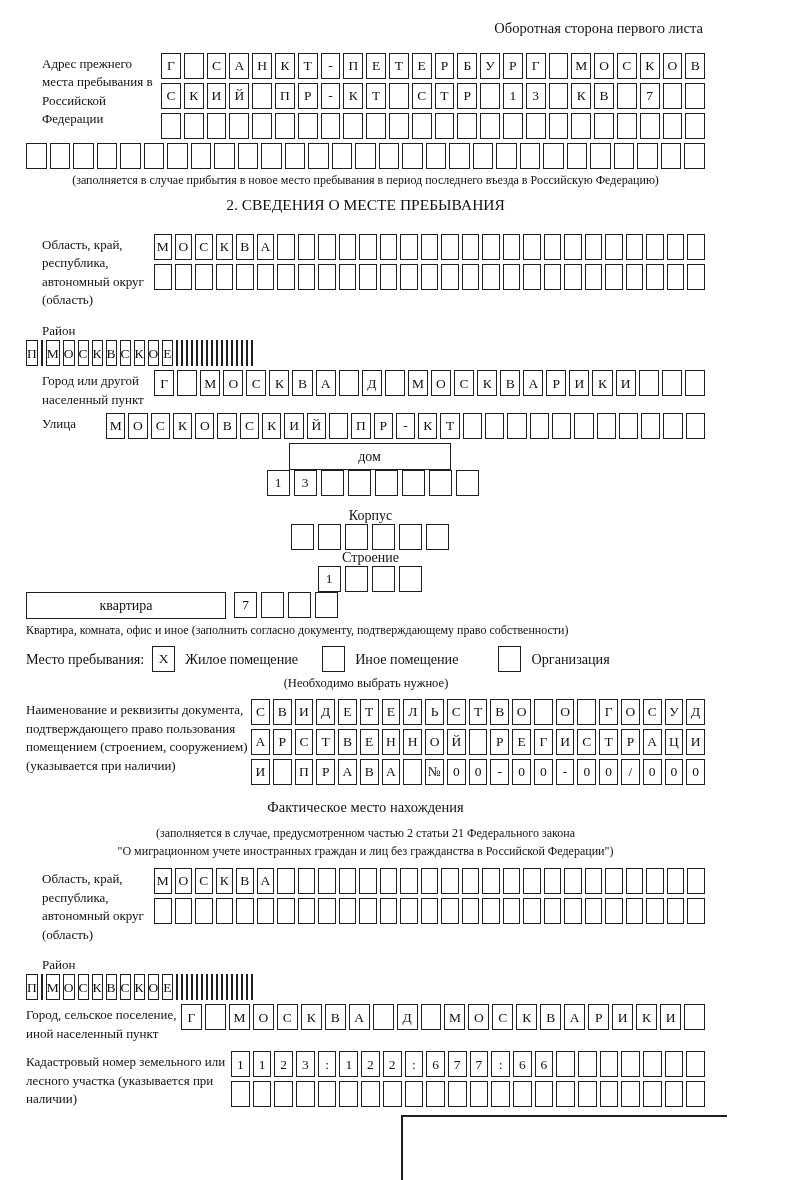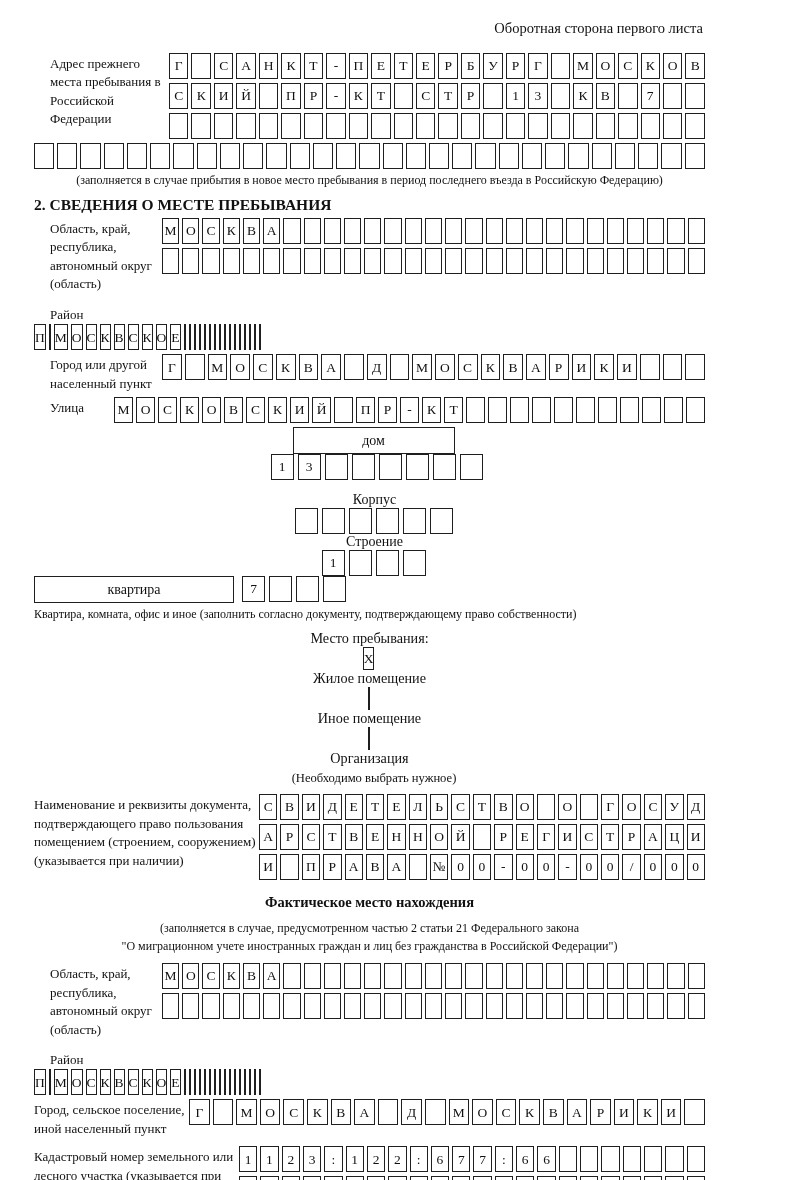--- a/index.html
+++ b/index.html
@@ -1,54 +1,54 @@
 <!DOCTYPE html>
 <html><head>
 <meta charset="utf-8">
 <style>
   * { margin:0; padding:0; box-sizing:border-box; }
   html,body { background:#fff; }
   body {
     width:800px; height:1180px; overflow:hidden;
     color:#111; font-family:"Liberation Serif","DejaVu Serif",serif;
   }
-  .page { width:727px; height:1180px; padding:12px 22px 0 34px; overflow:hidden; }
+  .page { width:727px; height:1180px; padding:12px 22px 0 26px; overflow:hidden; }
 
   .hdr { text-align:right; font-size:14.5px; margin:8px 2px 16px 0; }
 
   .frow { display:flex; align-items:flex-start; }
   .flabel { flex:none; font-size:13px; line-height:1.42; padding-top:2px; padding-left:16px; }
   .rows { flex:1; display:flex; flex-direction:column; gap:4px; }
   .cells { display:flex; gap:3px; flex:1; }
   .cell {
     flex:1; height:26px; border:1.7px solid #1f1f1f; background:#fff;
     display:flex; align-items:center; justify-content:center;
     font-size:13.5px; line-height:1;
   }
   .cells-fixed { display:flex; gap:4px; }
   .cells-fixed .cell { flex:0 0 23px; }
 
   .caption { font-size:12px; margin:4px 0 6px; }
   .caption.center { text-align:center; }
 
-  .sec-head { font-size:15.5px; font-weight:bold; text-align:left; margin:8px 0 4px; }
-  .sub-head { font-size:14.5px; font-weight:bold; text-align:center; margin:14px 0 8px; }
+  .sec-head { font-size:15.5px; font-weight:normal; text-align:center; margin:8px 0 20px; }
+  .sub-head { font-size:14.5px; font-weight:normal; text-align:center; margin:14px 0 8px; }
 
   .w135 { width:135px; } .w128 { width:128px; } .w80 { width:80px; }
   .w155 { width:155px; } .w225 { width:225px; } .w205 { width:205px; }
 
   .label-box {
     flex:none; width:162px; height:27px; border:1.7px solid #1f1f1f;
     display:flex; align-items:center; justify-content:center; font-size:14px;
   }
   .inline-lbl { font-size:14px; padding:4px 8px 0 10px; flex:none; }
 
   .mt4 { margin-top:4px; } .mt8 { margin-top:8px; } .mt10 { margin-top:10px;flex-direction:column; }
 
-  .check-row { display:flex; align-items:center; font-size:14.2px; margin-top:8px;flex-direction:column; }
+  .check-row { display:flex; align-items:center; font-size:14.2px; margin-top:8px; }
   .check-row .cell { flex:0 0 23px; margin:0 10px 0 8px; }
   .check-row .sp { width:16px; flex:none; }
 
   .note-center { font-size:12.6px; text-align:center; width:620px; margin:4px 0 8px 30px; }
 
   .fact-cap { font-size:12px; text-align:center; line-height:1.5; }
 
   .stamp-box {
     margin:6px 0 0 375px; width:358px; height:170px; border:2px solid #1f1f1f;
   }

